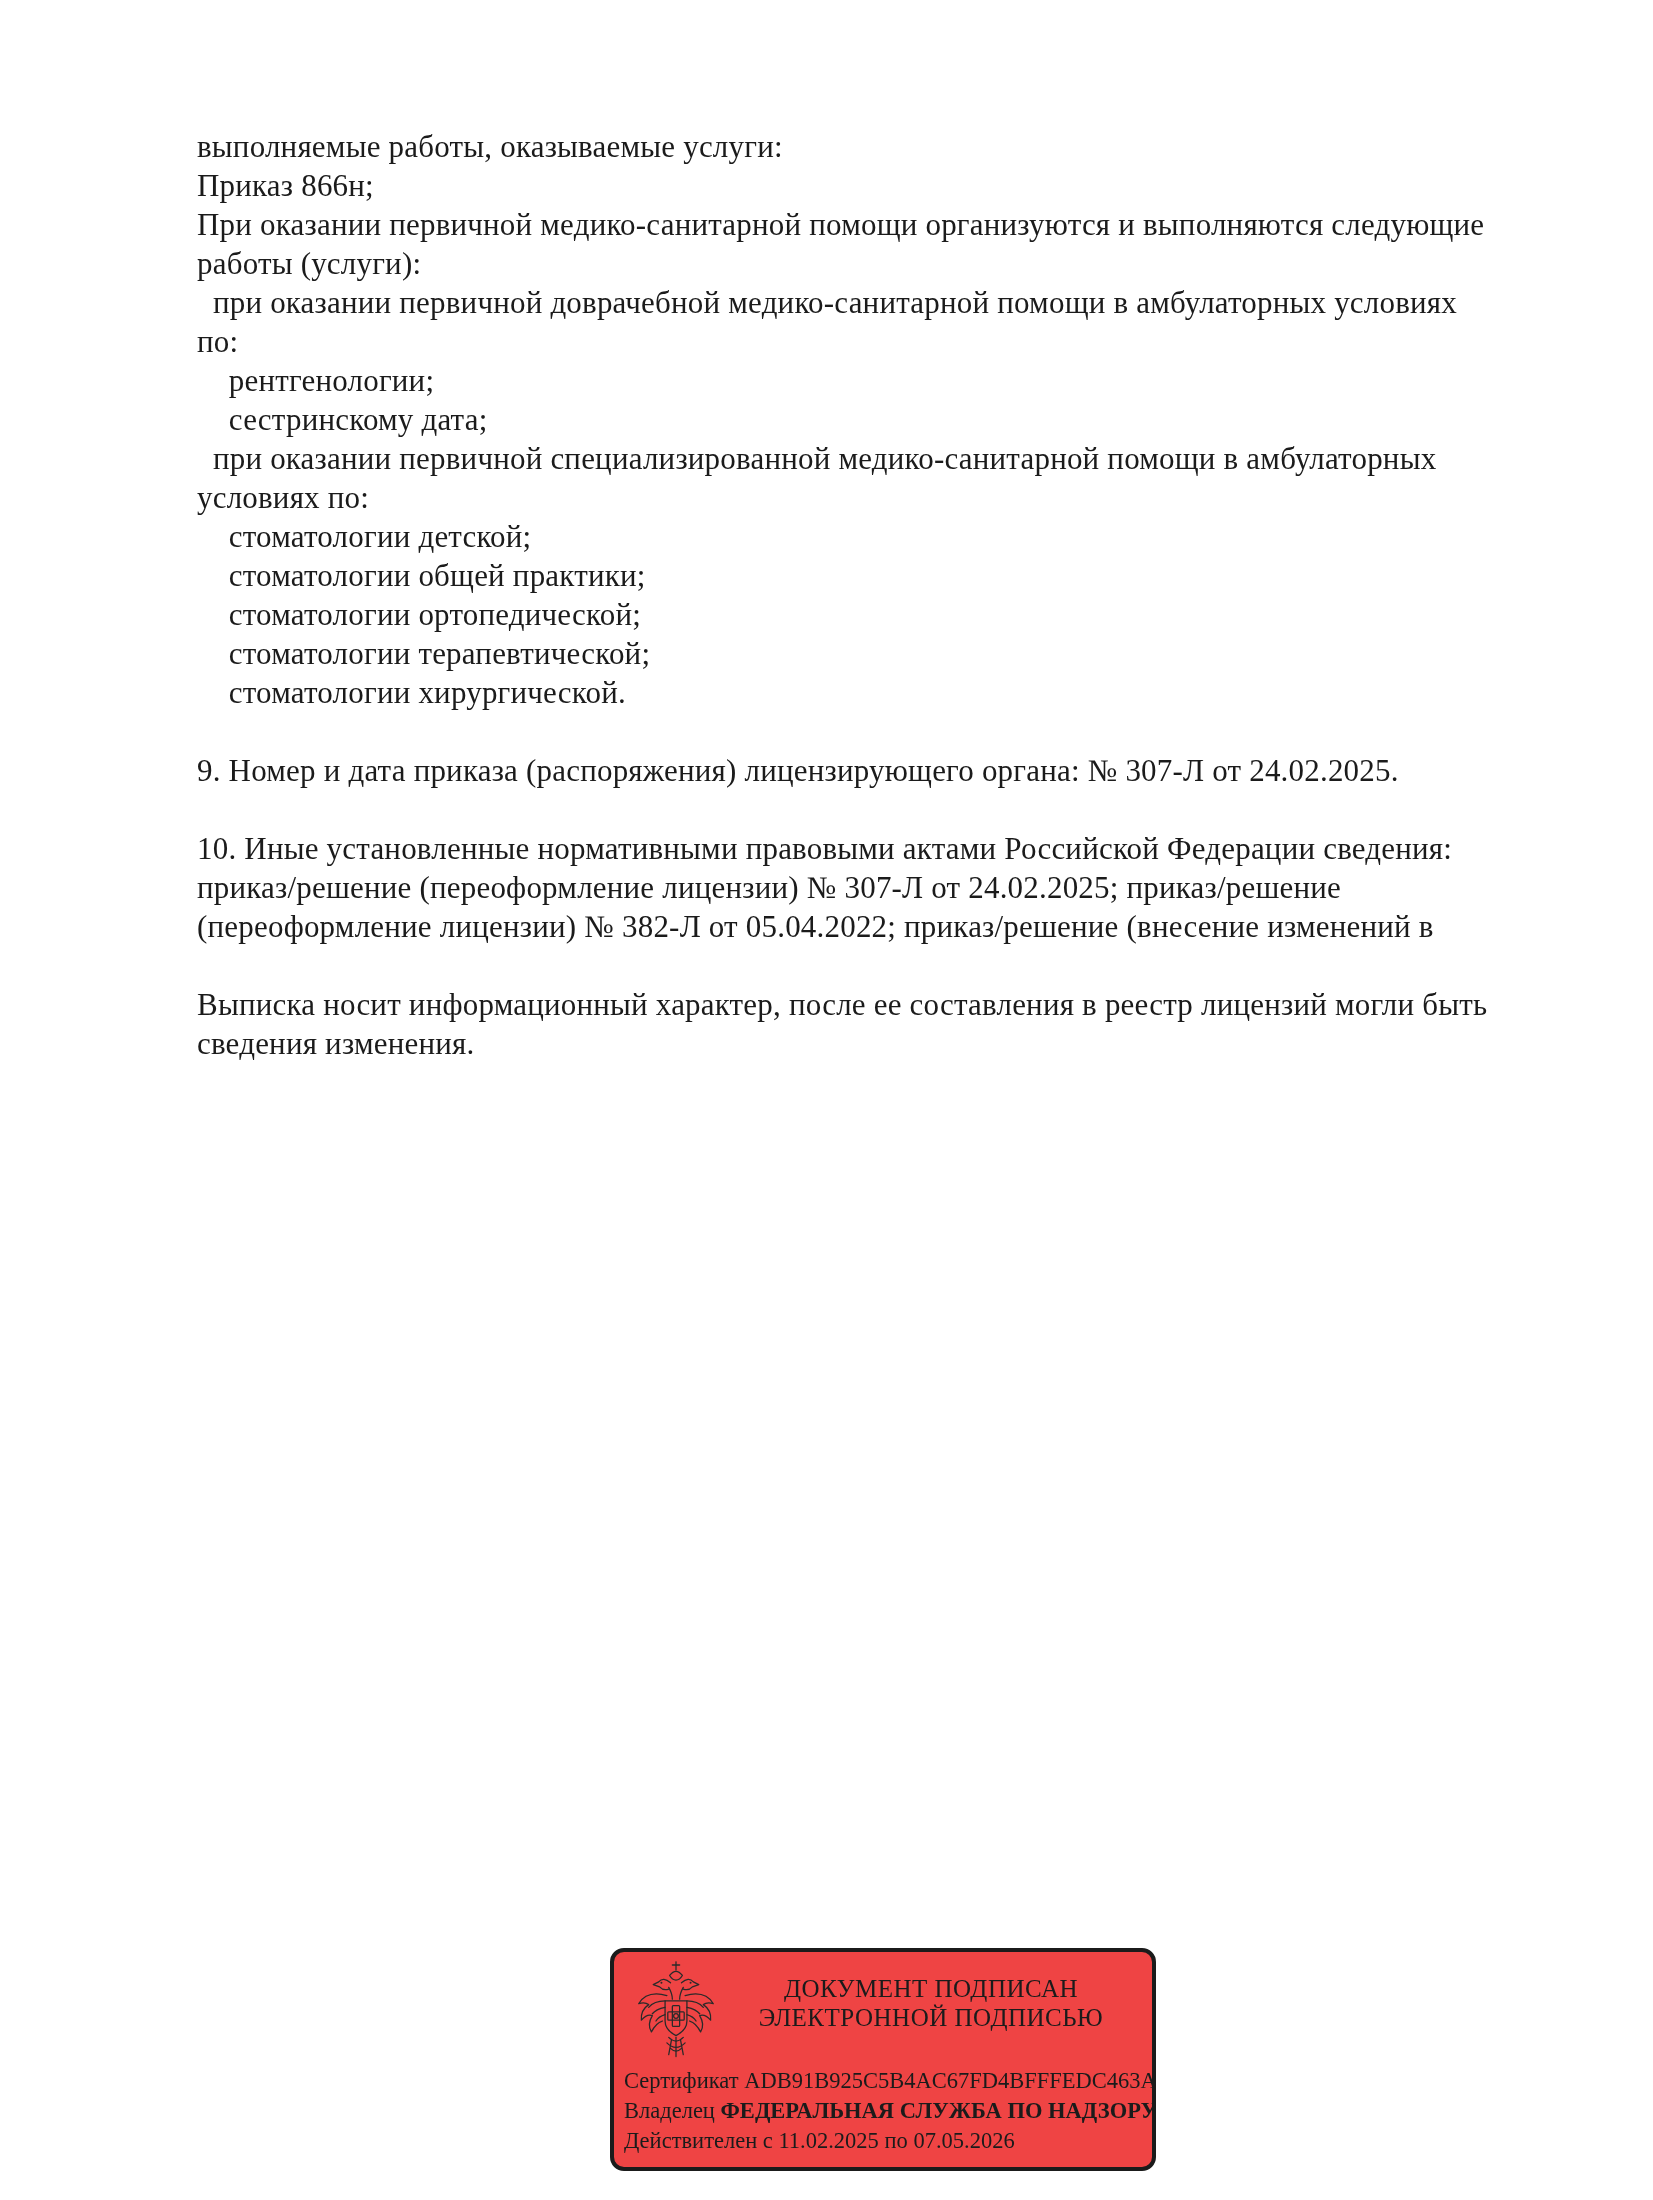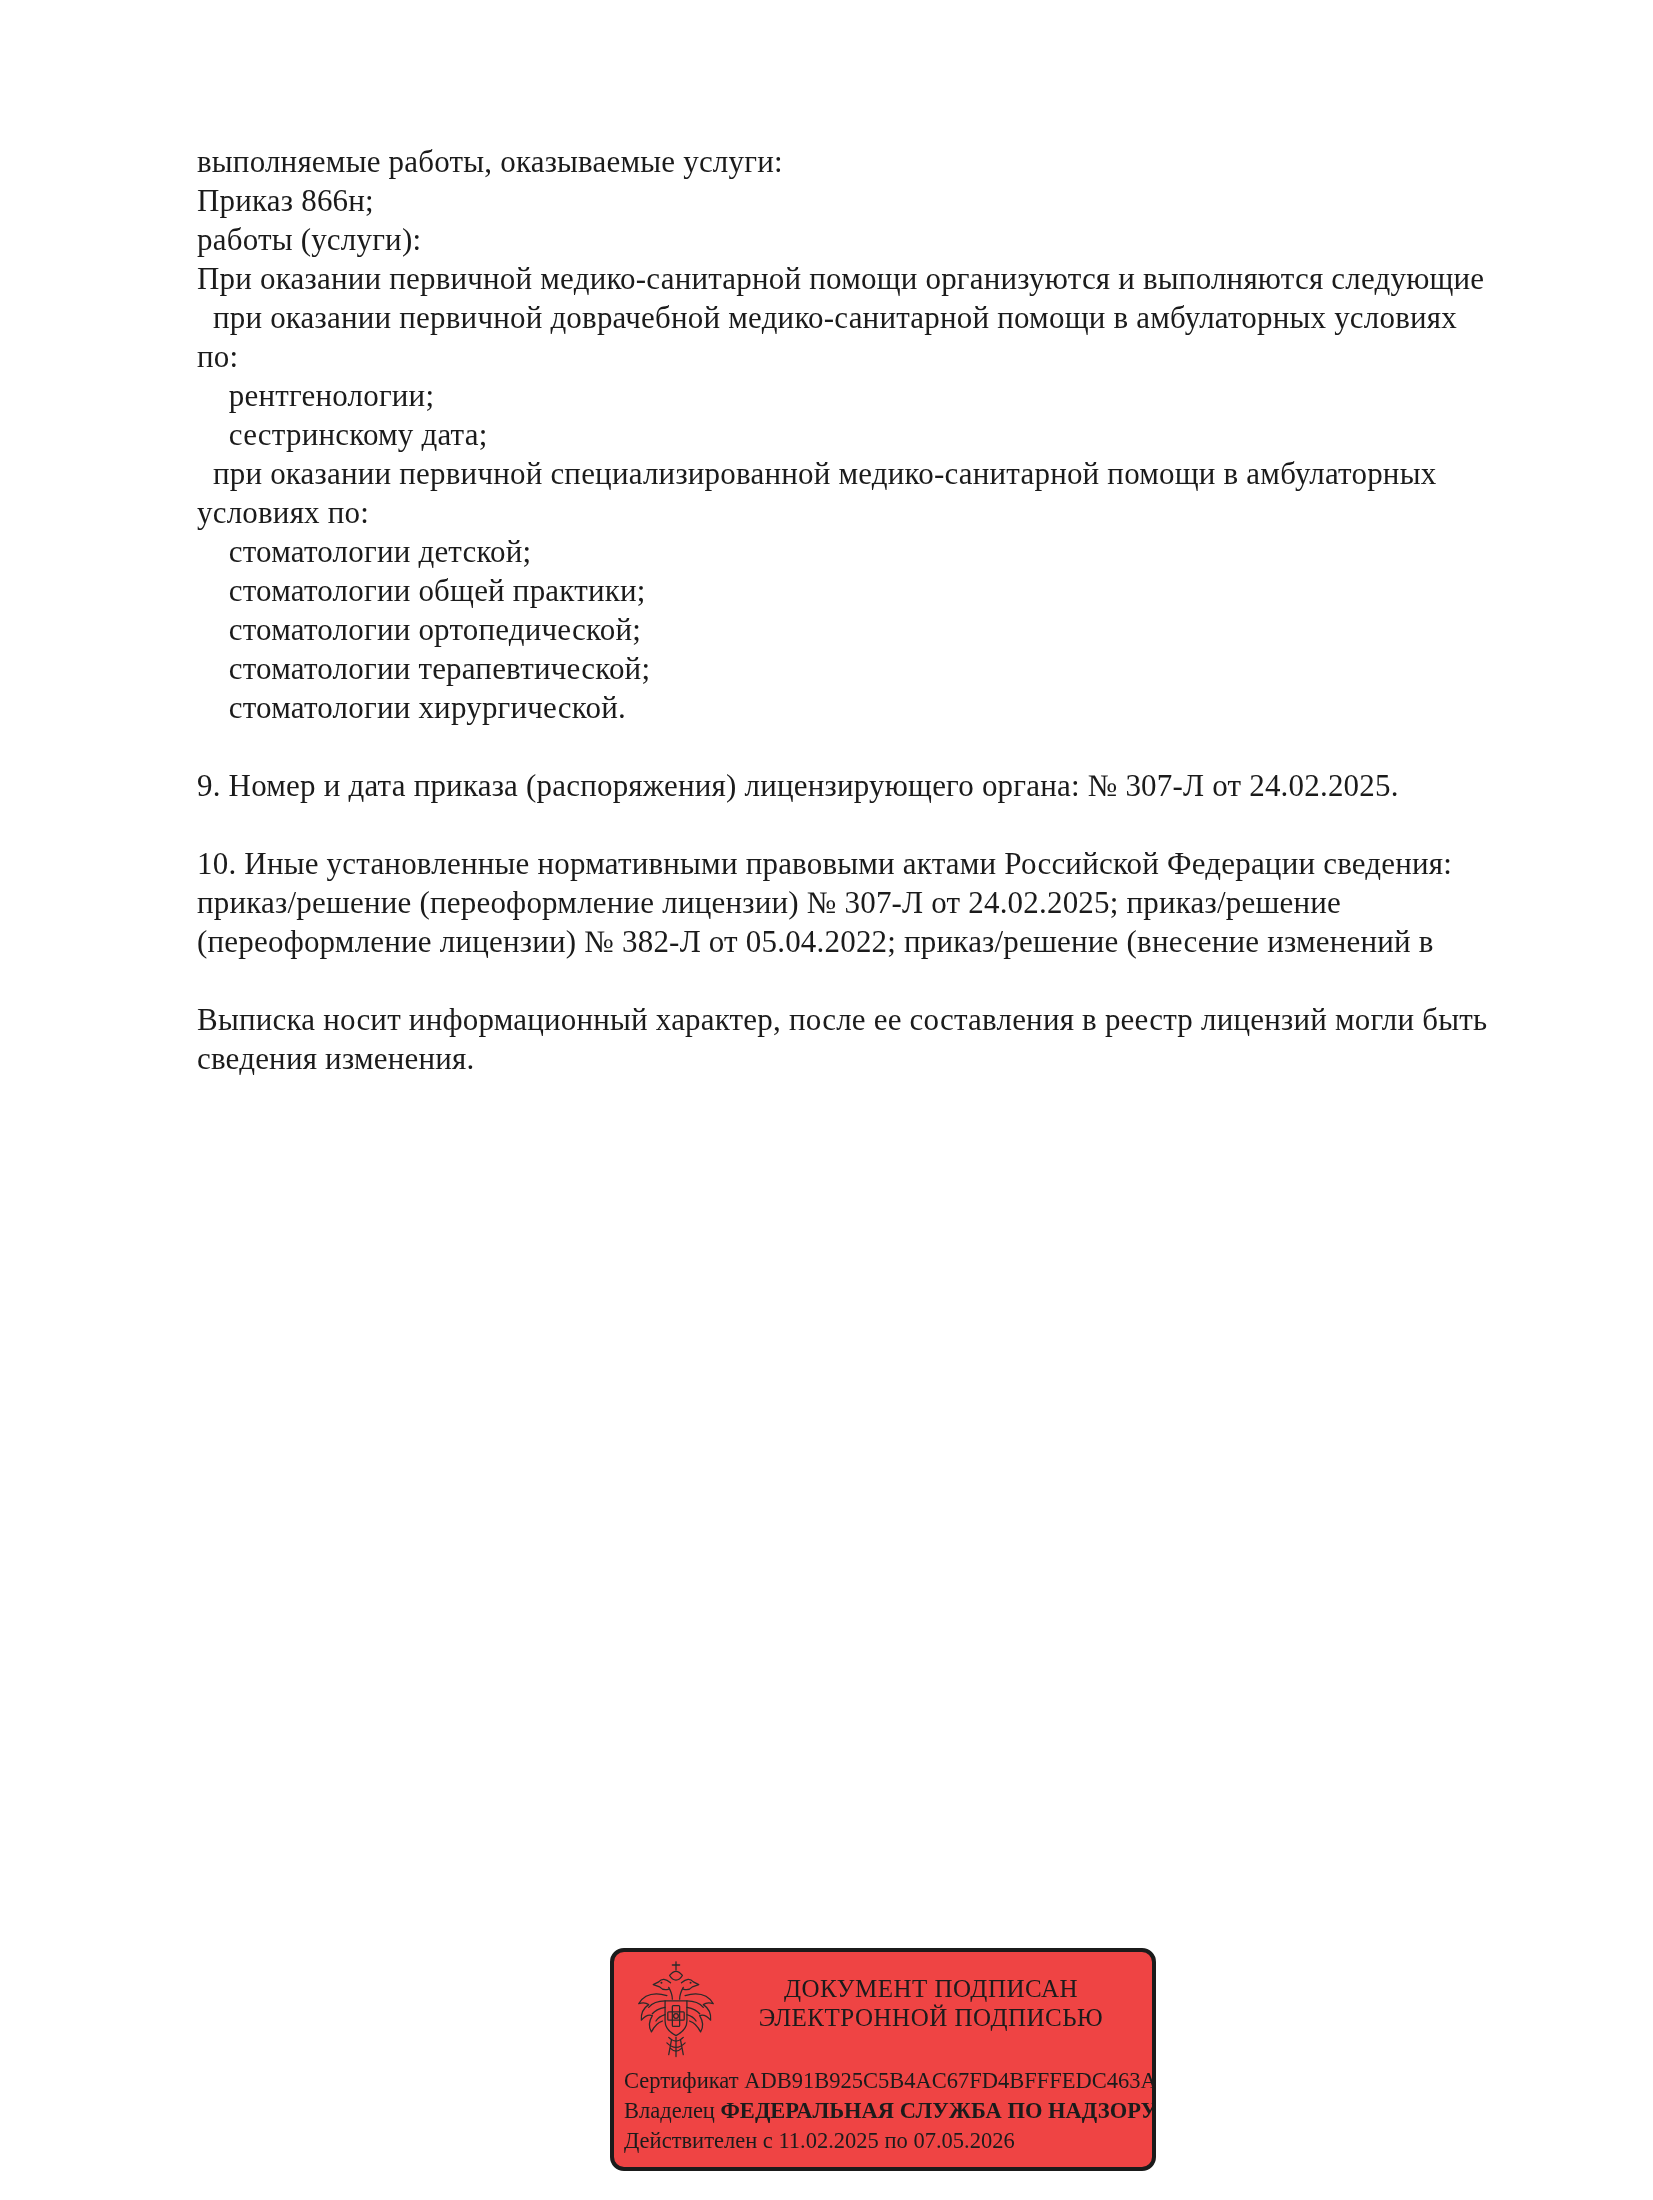--- a/index.html
+++ b/index.html
@@ -8,21 +8,21 @@
     width: 1653px;
     height: 2200px;
     background: #ffffff;
     font-family: "Liberation Serif", serif;
     color: #1b1b1b;
     overflow: hidden;
   }
   .textblock {
     position: absolute;
     left: 197px;
-    top: 142px;
+    top: 127px;
     width: 1360px;
     font-size: 31px;
     line-height: 39px;
   }
   .line {
     height: 39px;
     white-space: pre;
     letter-spacing: 0.2px;
   }
   .stamp {
@@ -68,22 +68,22 @@
   .owner-value { font-weight: bold; }
 </style>
 </head>
 <body>
 
 <div class="page">
 
   <div class="textblock">
     <div class="line">выполняемые работы, оказываемые услуги:</div>
     <div class="line">Приказ 866н;</div>
+    <div class="line">При оказании первичной медико-санитарной помощи организуются и выполняются следующие</div>
     <div class="line">работы (услуги):</div>
-    <div class="line">При оказании первичной медико-санитарной помощи организуются и выполняются следующие</div>
     <div class="line">  при оказании первичной доврачебной медико-санитарной помощи в амбулаторных условиях</div>
     <div class="line">по:</div>
     <div class="line">    рентгенологии;</div>
     <div class="line">    сестринскому дата;</div>
     <div class="line">  при оказании первичной специализированной медико-санитарной помощи в амбулаторных</div>
     <div class="line">условиях по:</div>
     <div class="line">    стоматологии детской;</div>
     <div class="line">    стоматологии общей практики;</div>
     <div class="line">    стоматологии ортопедической;</div>
     <div class="line">    стоматологии терапевтической;</div>

